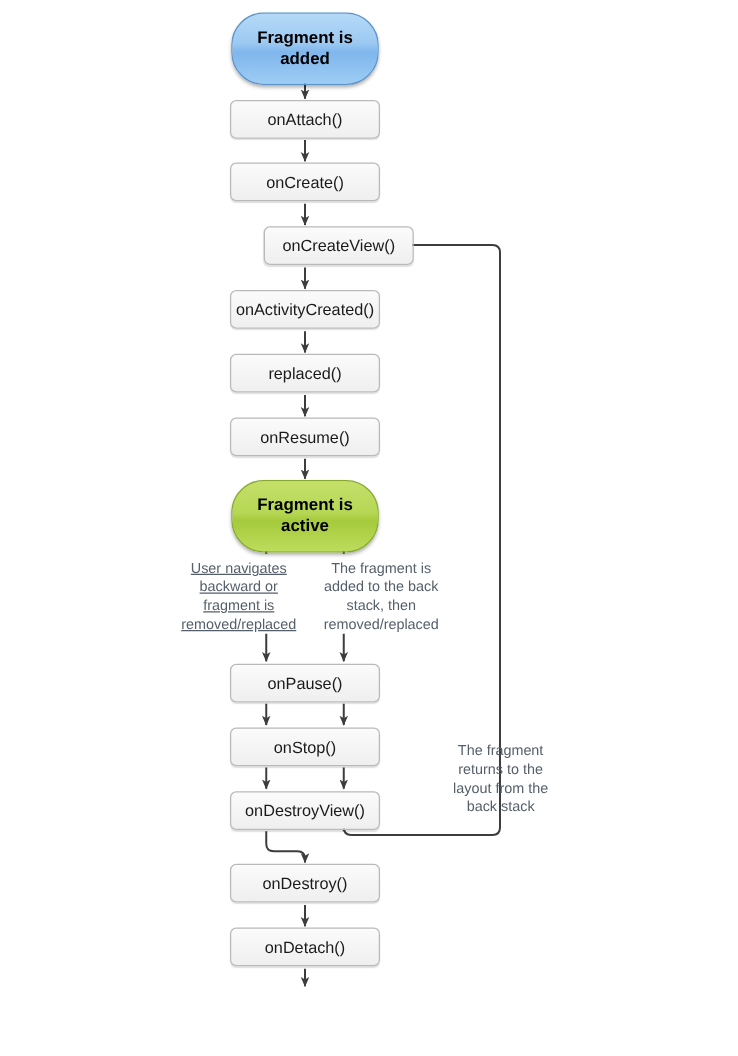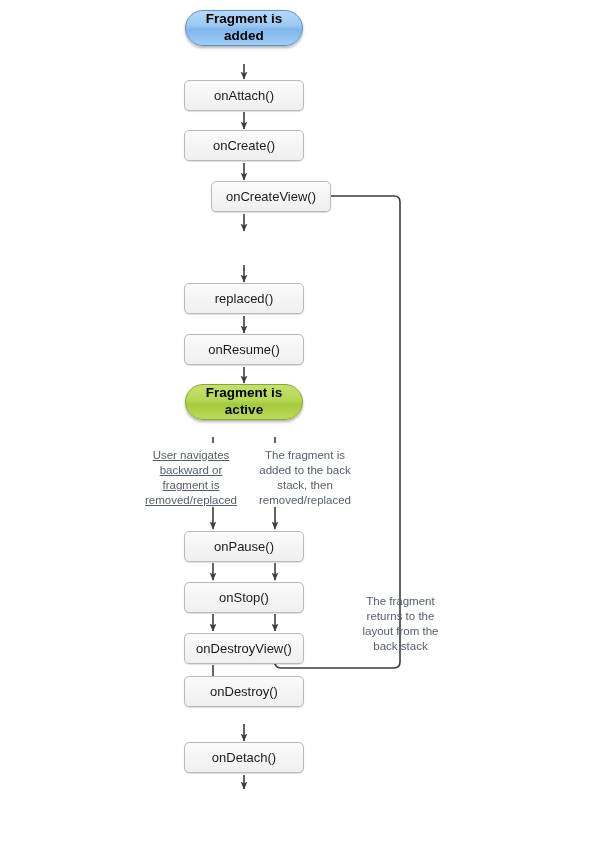--- a/index.html
+++ b/index.html
@@ -43,28 +43,27 @@
     border-radius: 5px;
     font-size: 13px;
     color: #1a1a1a;
     box-shadow: 0 1px 1px rgba(0,0,0,0.13);
   }
 
   
   .pill {
     left: 185px;
     width: 118px;
-    height: 36px;
+    height: 58px;
     border-radius: 26px;
     font-size: 13.5px;
     font-weight: bold;
     color: #000000;
     line-height: 1.25;
     box-shadow: 0 2px 3px rgba(0,0,0,0.30);
-    align-items: flex-end;
   }
   .pill-added {
     background: linear-gradient(to bottom, #b5d9f7 0%, #9cc9f2 42%, #7fb6ec 55%, #9ecdf5 100%);
     border: 1px solid #5b93c9;
   }
   .pill-active {
     background: linear-gradient(to bottom, #c5e06a 0%, #b6d755 45%, #a5ca3c 56%, #bcdc5c 100%);
     border: 1px solid #87a82f;
   }
   .pill-destroyed {
@@ -127,20 +126,23 @@
   </div>
 
   <div class="node callback" style="top:130px;">
     <span>onCreate()</span>
   </div>
 
   <div class="node callback" style="top:181px;margin-left:27px;">
     <span>onCreateView()</span>
   </div>
 
+  <div class="node callback" style="top:232px;">
+    <span>onActivityCreated()</span>
+  </div>
 
   <div class="node callback" style="top:283px;">
     <span>replaced()</span>
   </div>
 
   <div class="node callback" style="top:334px;">
     <span>onResume()</span>
   </div>
 
   <div class="node pill pill-active" style="top:384px;">
@@ -168,21 +170,21 @@
 
   <div class="note" id="note-returns">The fragment
 returns to the
 layout from the
 back stack</div>
 
   <div class="node callback" style="top:633px;">
     <span>onDestroyView()</span>
   </div>
 
-  <div class="node callback" style="top:676px;">
+  <div class="node callback" style="top:691px;">
     <span>onDestroy()</span>
   </div>
 
   <div class="node callback" style="top:742px;">
     <span>onDetach()</span>
   </div>
 
 
 </div>
 

